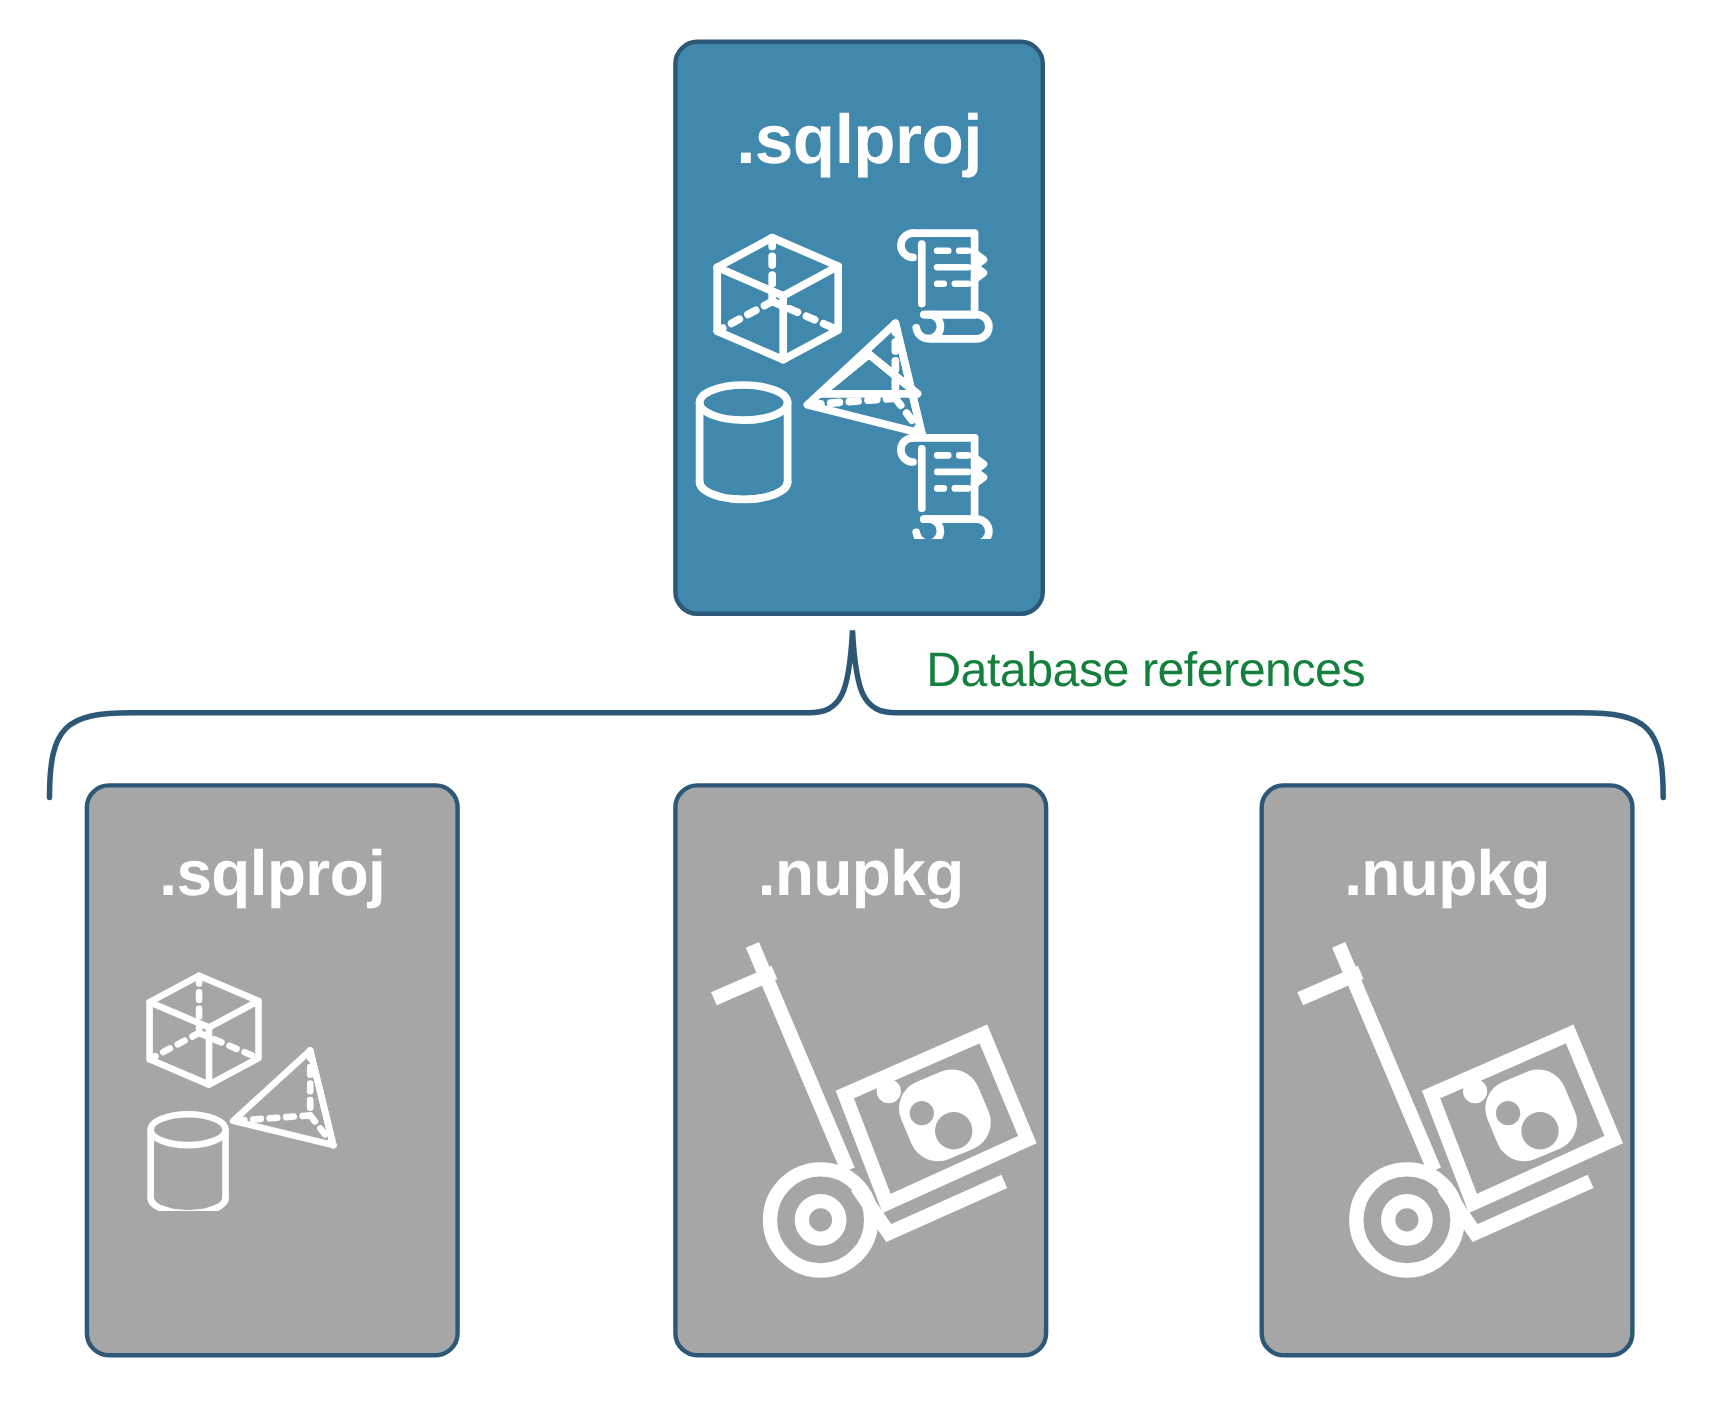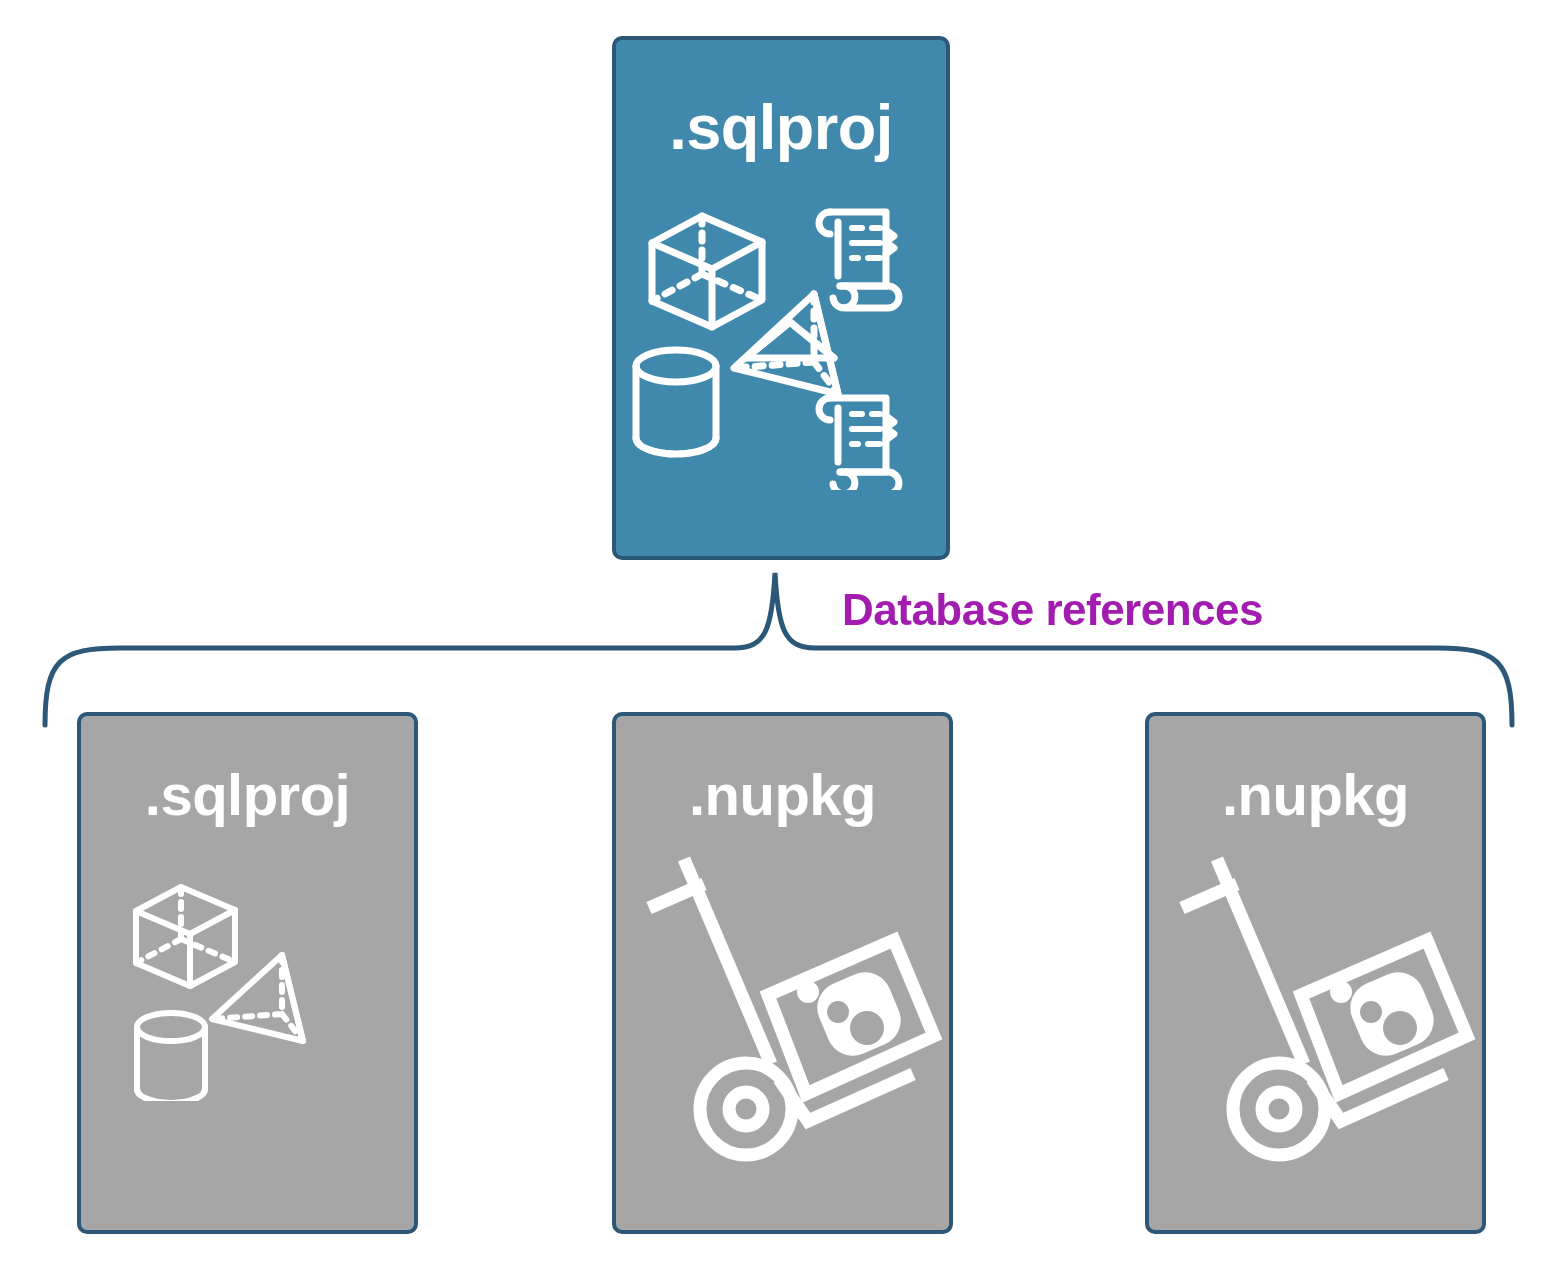--- a/index.html
+++ b/index.html
@@ -16,21 +16,21 @@
   #stage {
     position: relative;
     width: 1566px;
     height: 1274px;
     background: #ffffff;
   }
   .node {
     position: absolute;
     box-sizing: border-box;
     border: 4px solid #2C5777;
-    border-radius: 10px;
+    border-radius: 22px;
     display: block;
   }
   .node-title {
     position: absolute;
     left: 0;
     right: 0;
     text-align: center;
     color: #ffffff;
     font-weight: bold;
     letter-spacing: -0.5px;
@@ -75,22 +75,22 @@
     top: 0;
     width: 1566px;
     height: 1274px;
     pointer-events: none;
   }
   #ref-label {
     position: absolute;
     left: 842px;
     top: 585px;
     font-size: 44px;
-    font-weight: bold;
-    color: #a21caf;
+    font-weight: normal;
+    color: #15803d;
     letter-spacing: -0.5px;
     white-space: nowrap;
     user-select: none;
   }
 </style>
 </head>
 <body>
 
 <div id="stage">
 

